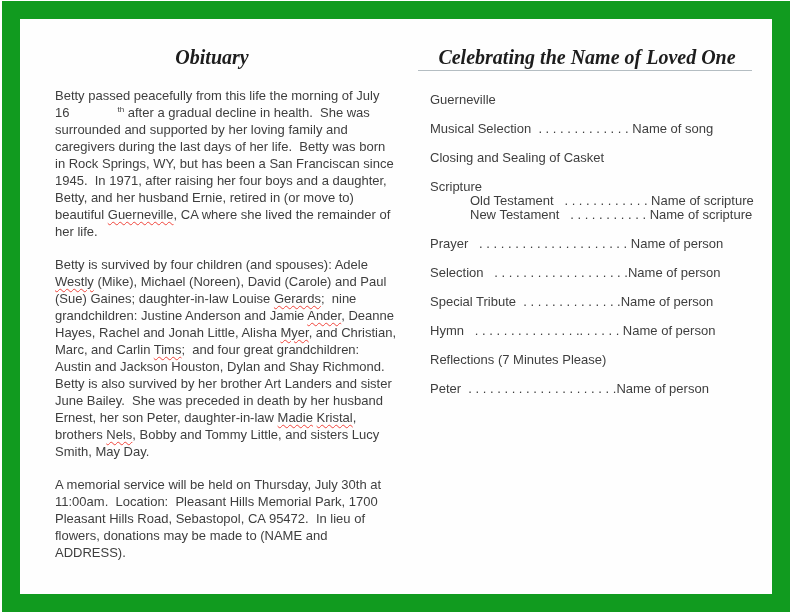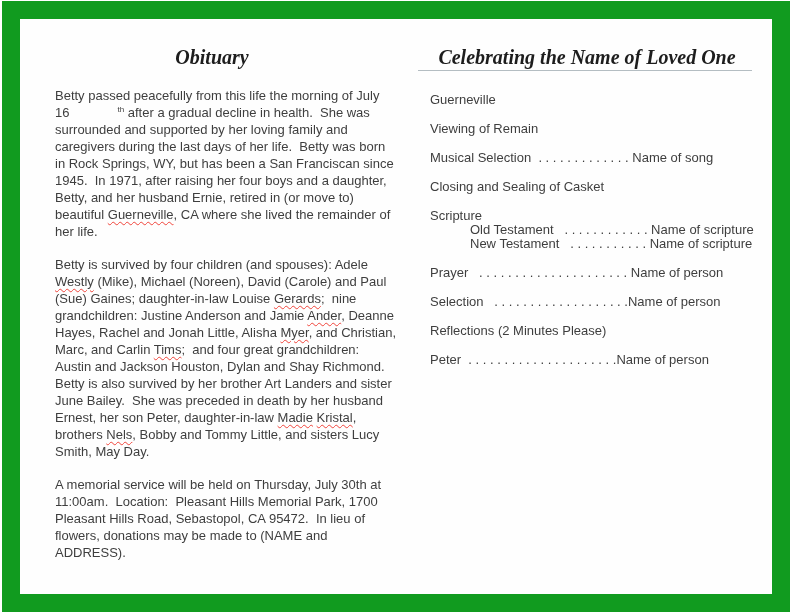--- a/index.html
+++ b/index.html
@@ -105,41 +105,44 @@
     </div>
 
     <div class="right-col">
       <h1 class="col-title">Celebrating the Name of Loved One</h1>
       <div class="title-rule" style="border-top-color: rgb(180, 189, 194);"></div>
       <div id="service-items" class="svc-list">
           <div class="svc-item">
             <div class="svc-line">Guerneville</div>
           </div>
           <div class="svc-item">
-            <div class="svc-line">Viewing of Remain</div>
-          </div>
-          <div class="svc-item">
             <div class="svc-line">Musical Selection  . . . . . . . . . . . . . Name of song</div>
           </div>
           <div class="svc-item">
             <div class="svc-line">Closing and Sealing of Casket</div>
           </div>
           <div class="svc-item">
             <div class="svc-line">Scripture</div>
             <div class="svc-sub">Old Testament   . . . . . . . . . . . . Name of scripture</div>
             <div class="svc-sub">New Testament   . . . . . . . . . . . Name of scripture</div>
           </div>
           <div class="svc-item">
             <div class="svc-line">Prayer   . . . . . . . . . . . . . . . . . . . . . Name of person</div>
           </div>
           <div class="svc-item">
             <div class="svc-line">Selection   . . . . . . . . . . . . . . . . . . .Name of person</div>
           </div>
           <div class="svc-item">
-            <div class="svc-line">Reflections (2 Minutes Please)</div>
+            <div class="svc-line">Special Tribute  . . . . . . . . . . . . . .Name of person</div>
+          </div>
+          <div class="svc-item">
+            <div class="svc-line">Hymn   . . . . . . . . . . . . . . .. . . . . . Name of person</div>
+          </div>
+          <div class="svc-item">
+            <div class="svc-line">Reflections (7 Minutes Please)</div>
           </div>
           <div class="svc-item">
             <div class="svc-line">Peter  . . . . . . . . . . . . . . . . . . . . .Name of person</div>
           </div>
         </div>
     </div>
 
   </div>
 </div>
 

